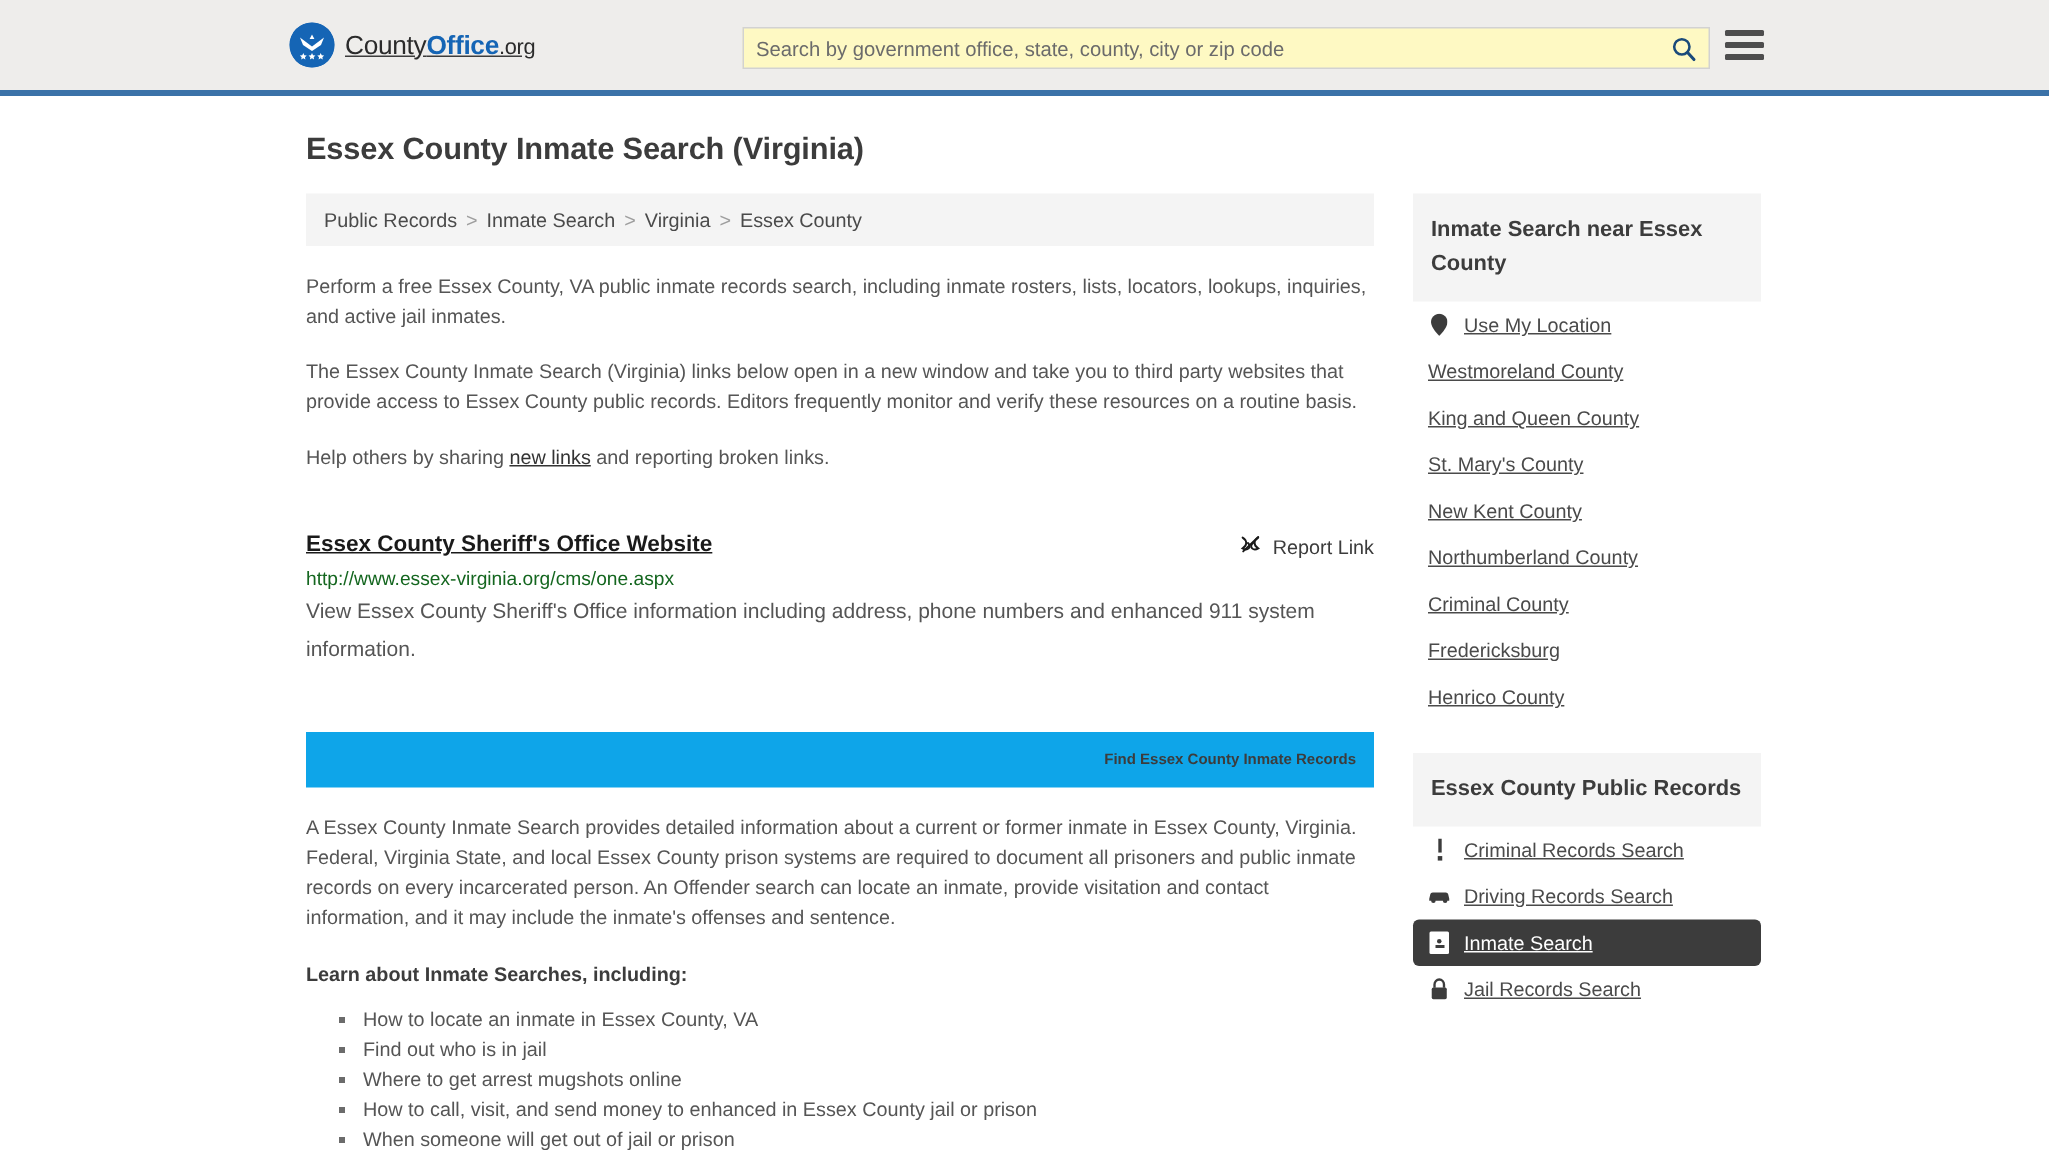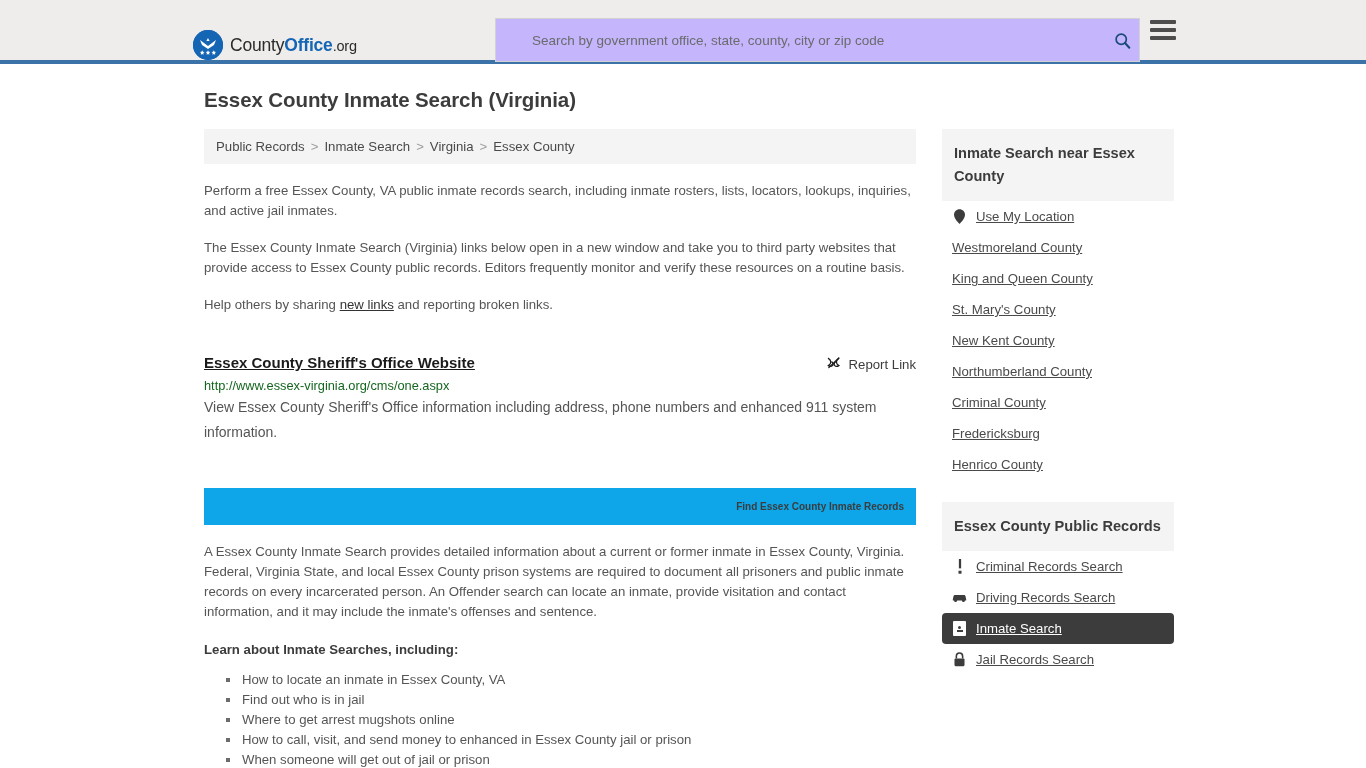--- a/index.html
+++ b/index.html
@@ -11,22 +11,23 @@
     font-family: "Liberation Sans", sans-serif;
     color: #3c3c3c;
   }
 
   
   .site-header {
     height: 64px;
     background: #eeedeb;
     border-bottom: 4px solid #3b72a8;
     display: flex;
-    align-items: flex-end;
+    align-items: center;
     position: relative;
+    text-decoration: underline;
   }
   .logo-wrap {
     display: flex;
     align-items: center;
     margin-left: 193px;
     gap: 7px;
     cursor: pointer;
   }
   .logo-mark {
     width: 30px; height: 30px;
@@ -43,26 +44,25 @@
   }
   .logo-text .lt-county { color: #2b2b2b; }
   .logo-text .lt-office { color: #1565b5; font-weight: bold; }
   .logo-text .lt-org { color: #2b2b2b; font-size: 14.5px; }
 
   .search-wrap {
     position: absolute;
     left: 495px;
     top: 18px;
     width: 645px;
-    height: 44px;
-    background: #c4b5fd;
+    height: 28px;
+    background: #fef9c3;
     border: 1px solid #d2d2d2;
     display: flex;
     align-items: center;
-    padding-left: 28px;
   }
   .search-input {
     flex: 1;
     border: 0;
     outline: none;
     height: 26px;
     font-size: 13.5px;
     color: #555;
     padding: 0 8px;
     font-family: "Liberation Sans", sans-serif;

